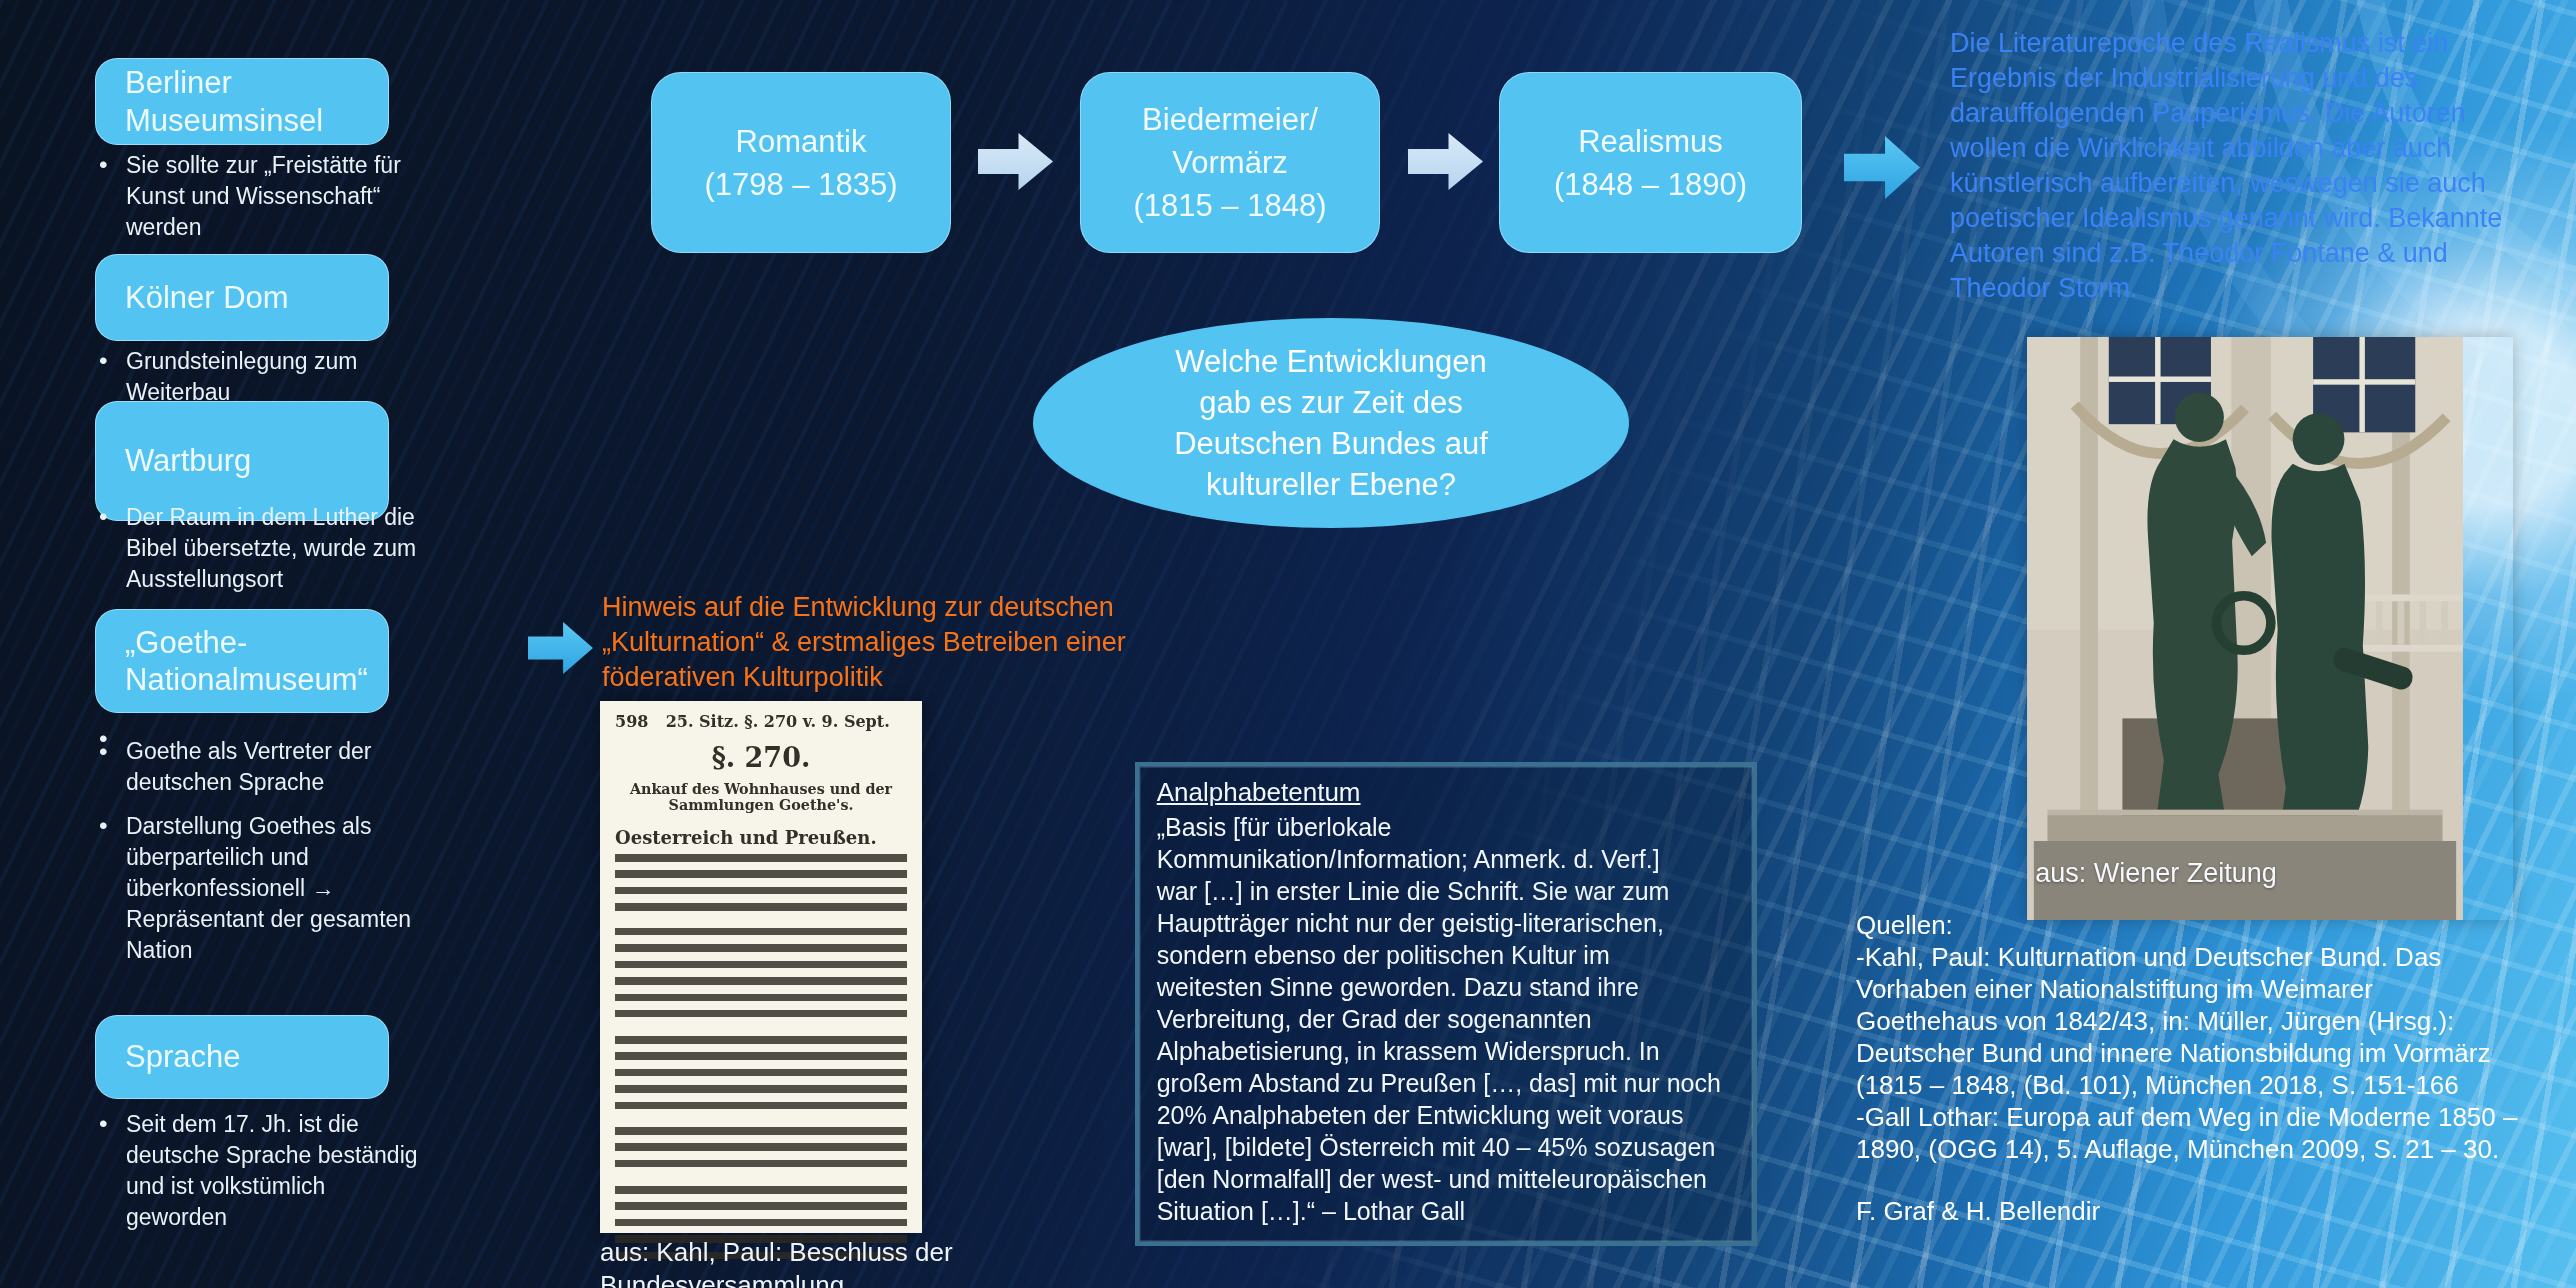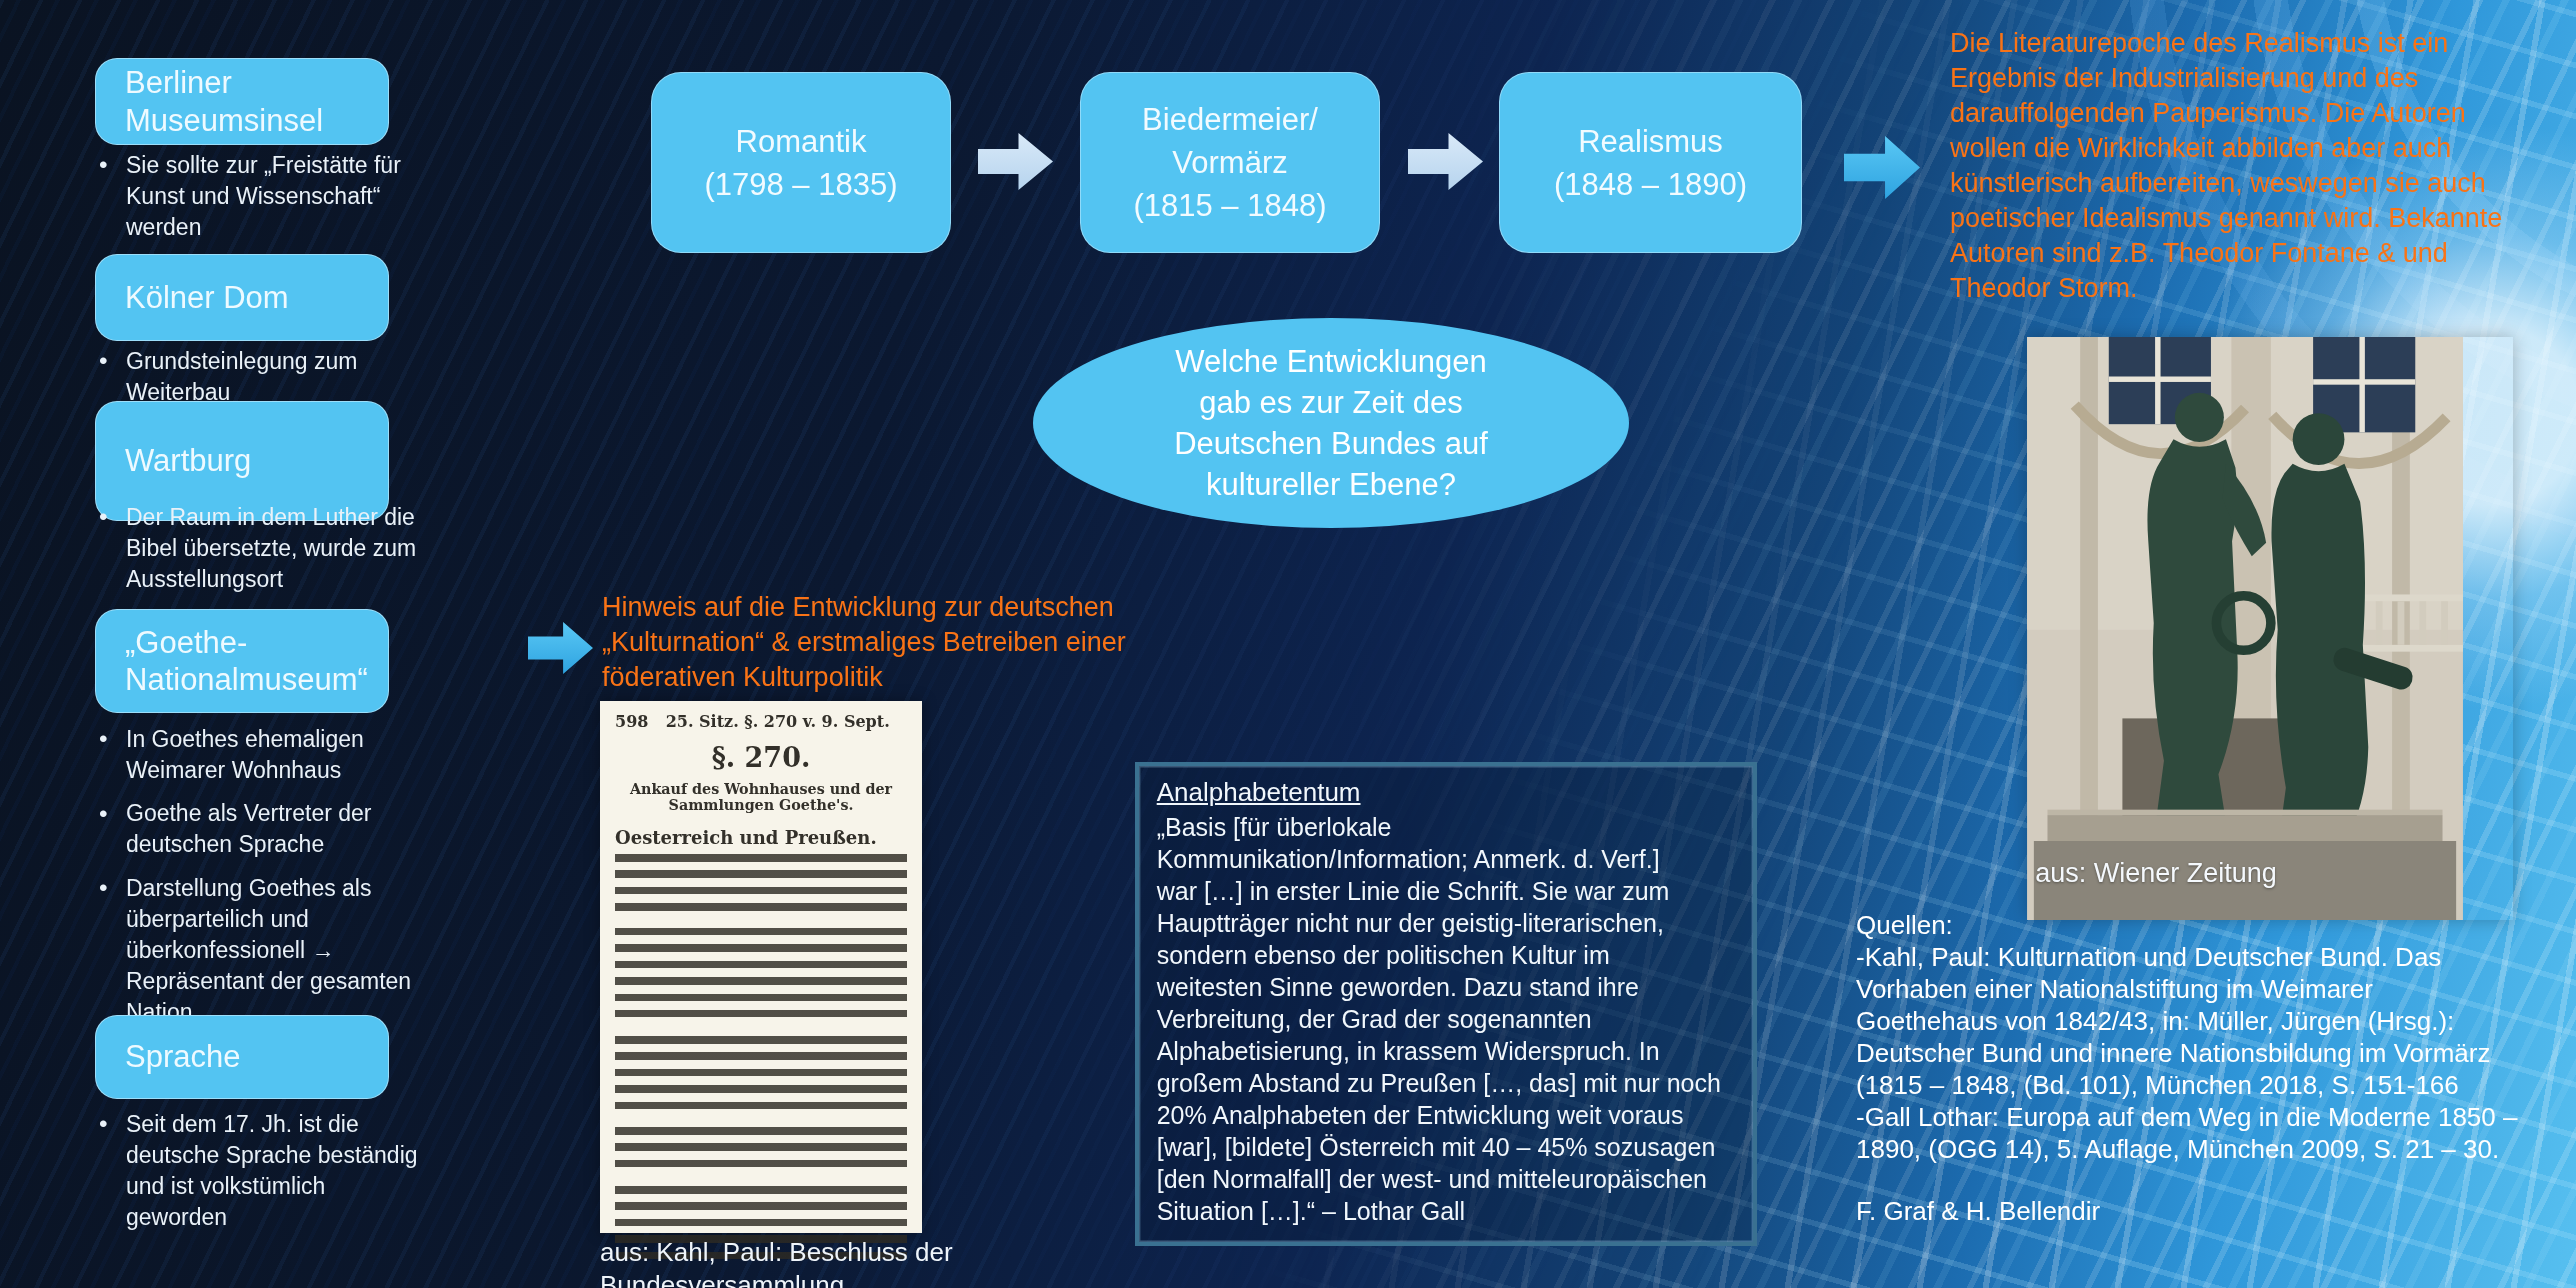--- a/index.html
+++ b/index.html
@@ -53,21 +53,21 @@
   .psim{background:repeating-linear-gradient(180deg, rgba(45,42,35,.82) 0 7.5px, transparent 7.5px 16.4px);margin-bottom:9.5px;}
   #doc-caption{position:absolute;left:600px;top:1236px;font-size:26px;line-height:33px;white-space:pre-line;color:#eef4fa;}
 
   
   #quote{position:absolute;left:1135px;top:762px;width:622px;height:484px;border:4.1px solid #3a7191;
     box-shadow:inset 0 0 0 1.4px rgba(150,200,230,.35);box-sizing:border-box;padding:11px 17.7px;background:rgba(6,24,52,.28);}
   #quote .qtitle{font-size:26px;text-decoration:underline;margin-top:8px;}
   #quote .qbody{font-size:25px;line-height:32px;white-space:pre-line;margin-top:2.7px;}
 
   
-  #realismus{position:absolute;left:1950px;top:26px;width:613px;font-size:27px;line-height:35px;white-space:pre-line;color:#f97316;}
+  #realismus{position:absolute;left:1950px;top:26px;width:613px;font-size:27px;line-height:35px;white-space:pre-line;color:#3b82f6;}
   #statue{position:absolute;left:2027px;top:337px;width:486px;height:583px;box-shadow:0 0 16.4px rgba(0,0,0,.25);}
   #statue svg{position:absolute;inset:0;display:block;}
   #statue .caption{position:absolute;left:8.2px;bottom:31px;font-size:27px;color:#f5f9fd;text-shadow:0 0.7px 2.7px rgba(0,0,0,.4);}
   #quellen{position:absolute;left:1856px;top:909px;width:695px;font-size:26px;line-height:32px;color:#ffffff;}
   #quellen .qbody{white-space:pre-line;}
   #quellen .credit{margin-top:30px;}
 </style>
 </head>
 <body>
 
@@ -100,22 +100,21 @@
   <div class="lbox" style="top:401px;height:120px;">
     <span>Wartburg</span>
   </div>
   <ul class="bullets" style="top:502px;">
     <li><span class="dot">•</span><span>Der Raum in dem Luther die
 Bibel übersetzte, wurde zum
 Ausstellungsort</span></li>
   </ul>
 
   <ul class="bullets" style="top:724px;">
-    <li><span class="dot">•</span><span>In Goethes ehemaligen
-Weimarer Wohnhaus</span></li>
+    <li><span class="dot">•</span></li>
     <li><span class="dot">•</span><span>Goethe als Vertreter der
 deutschen Sprache</span></li>
     <li><span class="dot">•</span><span>Darstellung Goethes als
 überparteilich und
 überkonfessionell →
 Repräsentant der gesamten
 Nation</span></li>
   </ul>
   <div class="lbox" style="top:609px;height:104px;line-height:37px;">
     <span>„Goethe-

